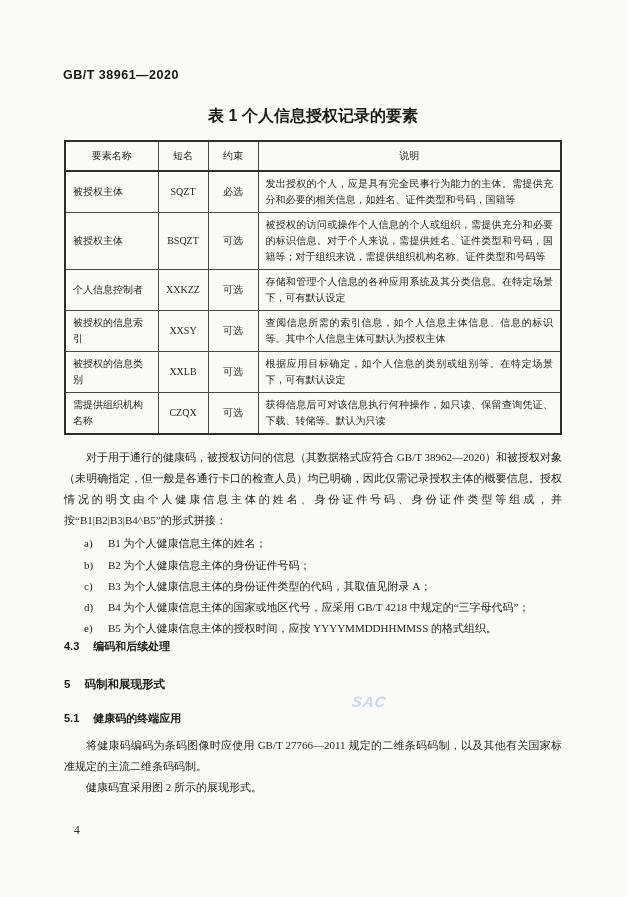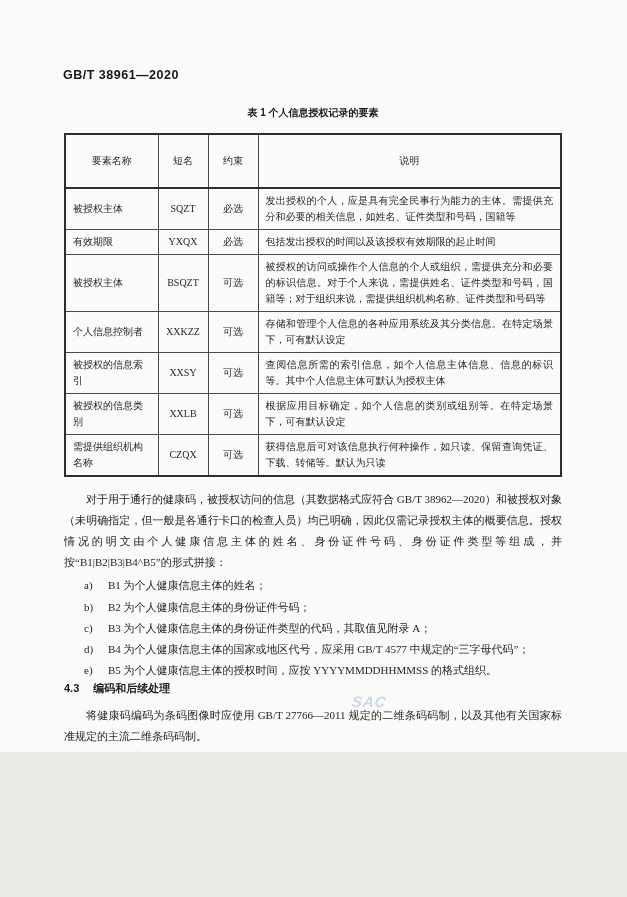--- a/index.html
+++ b/index.html
@@ -1,20 +1,20 @@
 <!DOCTYPE html>
 <html><head>
 <meta charset="utf-8">
 <style>
   * { margin: 0; padding: 0; box-sizing: border-box; }
   html, body { width: 627px; background: #e9e9e6; }
   .page {
     position: relative;
     width: 627px;
-    height: 752px;
+    height: 897px;
     background: #fafaf8;
     color: #1f1f1f;
     font-family: "Liberation Serif", serif;
     overflow: hidden;
   }
   .doc-code {
     position: absolute;
     left: 63px;
     top: 68px;
     font-family: "Liberation Sans", sans-serif;
@@ -26,41 +26,41 @@
   .content {
     position: absolute;
     left: 64px;
     top: 106px;
     width: 498px;
   }
   .table-caption {
     text-align: center;
     font-family: "Liberation Sans", sans-serif;
     font-weight: bold;
-    font-size: 10px;
+    font-size: 16px;
     color: #1a1a1a;
   }
   table.gb-table {
     width: 100%;
     margin-top: 13px;
     border-collapse: collapse;
     border: 2px solid #2d2d2d;
     font-size: 10px;
     color: #262626;
   }
   table.gb-table th, table.gb-table td {
     border: 1px solid #4a4a4a;
     padding: 4px 7px;
     line-height: 1.6;
     vertical-align: middle;
   }
   table.gb-table thead th {
     font-weight: normal;
     text-align: center;
-    padding: 18px 4px;
+    padding: 6px 4px;
     border-bottom: 2px solid #2d2d2d;
   }
   .c-name  { width: 93px; text-align: left; }
   .c-short { width: 50px; text-align: center; font-family: "Liberation Serif", serif; }
   .c-constraint { width: 50px; text-align: center; margin-left: 20px; }
   .c-desc  { text-align: justify; }
   .para {
     margin-top: 12px;
     font-size: 11px;
     line-height: 1.92;
@@ -136,26 +136,20 @@
       </thead>
       <tbody>
 
           <tr>
             <td class="c-name">被授权主体</td>
             <td class="c-short">SQZT</td>
             <td class="c-constraint">必选</td>
             <td class="c-desc">发出授权的个人，应是具有完全民事行为能力的主体。需提供充分和必要的相关信息，如姓名、证件类型和号码，国籍等</td>
           </tr>
 
-          <tr>
-            <td class="c-name">有效期限</td>
-            <td class="c-short">YXQX</td>
-            <td class="c-constraint">必选</td>
-            <td class="c-desc">包括发出授权的时间以及该授权有效期限的起止时间</td>
-          </tr>
 
           <tr>
             <td class="c-name">被授权主体</td>
             <td class="c-short">BSQZT</td>
             <td class="c-constraint">可选</td>
             <td class="c-desc">被授权的访问或操作个人信息的个人或组织，需提供充分和必要的标识信息。对于个人来说，需提供姓名、证件类型和号码，国籍等；对于组织来说，需提供组织机构名称、证件类型和号码等</td>
           </tr>
 
           <tr>
             <td class="c-name">个人信息控制者</td>
@@ -201,35 +195,41 @@
           <span class="li-text">B2 为个人健康信息主体的身份证件号码；</span>
         </div>
 
         <div class="li">
           <span class="marker">c)</span>
           <span class="li-text">B3 为个人健康信息主体的身份证件类型的代码，其取值见附录 A；</span>
         </div>
 
         <div class="li">
           <span class="marker">d)</span>
-          <span class="li-text">B4 为个人健康信息主体的国家或地区代号，应采用 GB/T 4577 中规定的“三字母代码”；</span>
+          <span class="li-text">B4 为个人健康信息主体的国家或地区代号，应采用 GB/T 4218 中规定的“三字母代码”；</span>
         </div>
 
         <div class="li">
           <span class="marker">e)</span>
           <span class="li-text">B5 为个人健康信息主体的授权时间，应按 YYYYMMDDHHMMSS 的格式组织。</span>
         </div>
       </div>
 
     <div class="section-heading">
       <span class="sec-num">4.3</span><span>编码和后续处理</span>
     </div>
 
 
-
+    <div class="section-heading level1">
+      <span class="sec-num">5</span><span>码制和展现形式</span>
+    </div>
+
+    <div class="section-heading" style="margin-top:19px;">
+      <span class="sec-num">5.1</span><span>健康码的终端应用</span>
+    </div>
 
     <p class="para tight">将健康码编码为条码图像时应使用 GB/T 27766—2011 规定的二维条码码制，以及其他有关国家标准规定的主流二维条码码制。</p>
 
     <p class="para" style="margin-top:0;">健康码宜采用图 2 所示的展现形式。</p>
 
   </div>
 
   <div class="watermark">SAC</div>
 
   <div class="page-number">4</div>

